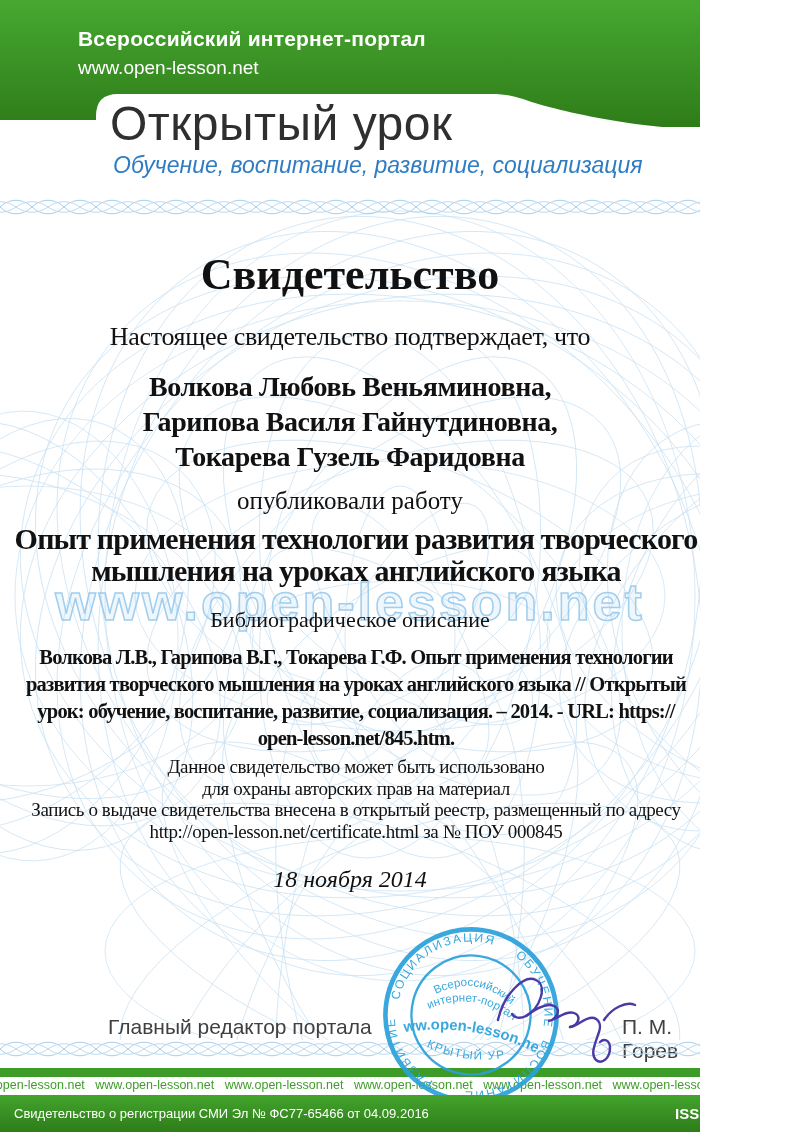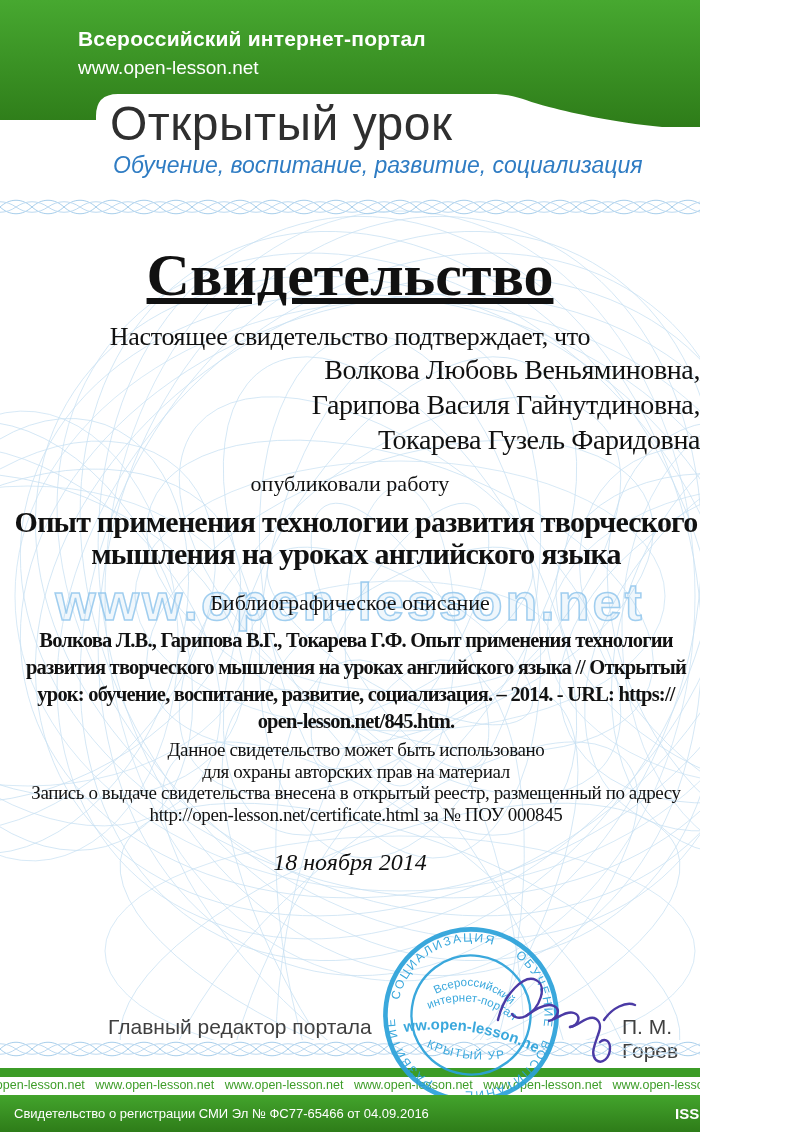--- a/index.html
+++ b/index.html
@@ -14,24 +14,24 @@
   
   .band-top{position:absolute;left:0;top:195px;}
   .band-bottom{position:absolute;left:0;top:1036px;z-index:2;}
   .rosette{position:absolute;left:0;top:206px;z-index:0;}
   .watermark{position:absolute;left:0;top:572px;width:100%;text-align:center;z-index:1;
      font-size:52px;font-weight:bold;letter-spacing:3px;
      color:rgba(150,200,235,0.14);-webkit-text-stroke:1.5px rgba(145,198,236,0.85);}
   
   .content{position:absolute;left:0;top:218px;width:100%;text-align:center;z-index:1;
      font-family:"Liberation Serif","DejaVu Serif",serif;color:#111;}
-  .cert-title{font-size:60px;font-weight:bold;line-height:62px;margin:26px 1px 0;text-decoration:underline;}
+  .cert-title{font-size:44px;font-weight:bold;line-height:62px;margin:26px 1px 0;}
   .statement{font-size:26px;line-height:30px;margin-top:16px;letter-spacing:-.3px;}
-  .names{font-size:28px;font-weight:normal;line-height:35px;letter-spacing:-.4px;text-align:right;}
-  .action{font-size:22px;line-height:27px;margin-top:13px;}
+  .names{font-size:28px;font-weight:bold;line-height:35px;margin-top:17px;letter-spacing:-.4px;}
+  .action{font-size:25px;line-height:27px;margin-top:13px;}
   .work-title{font-size:30px;font-weight:bold;line-height:32px;margin-top:9px;letter-spacing:-.8px;}
   .biblio-head{font-size:22px;line-height:25px;margin-top:20px;}
   .biblio{font-size:20.5px;font-weight:bold;line-height:27px;margin-top:12px;letter-spacing:-.8px;}
   .biblio div,.work-title div,.usage div{white-space:nowrap;padding-left:12px;}
   .usage{font-size:19px;line-height:21.5px;margin-top:4px;letter-spacing:-.4px;}
   .issue-date{font-size:24px;font-style:italic;margin-top:24px;}
   
   .role{position:absolute;left:108px;top:1015px;font-size:21px;color:#404040;z-index:1;}
   .signer{position:absolute;left:622px;top:1015px;font-size:21px;color:#404040;z-index:1;}
   .stamp-wrap{position:absolute;left:378px;top:922px;width:186px;height:186px;

